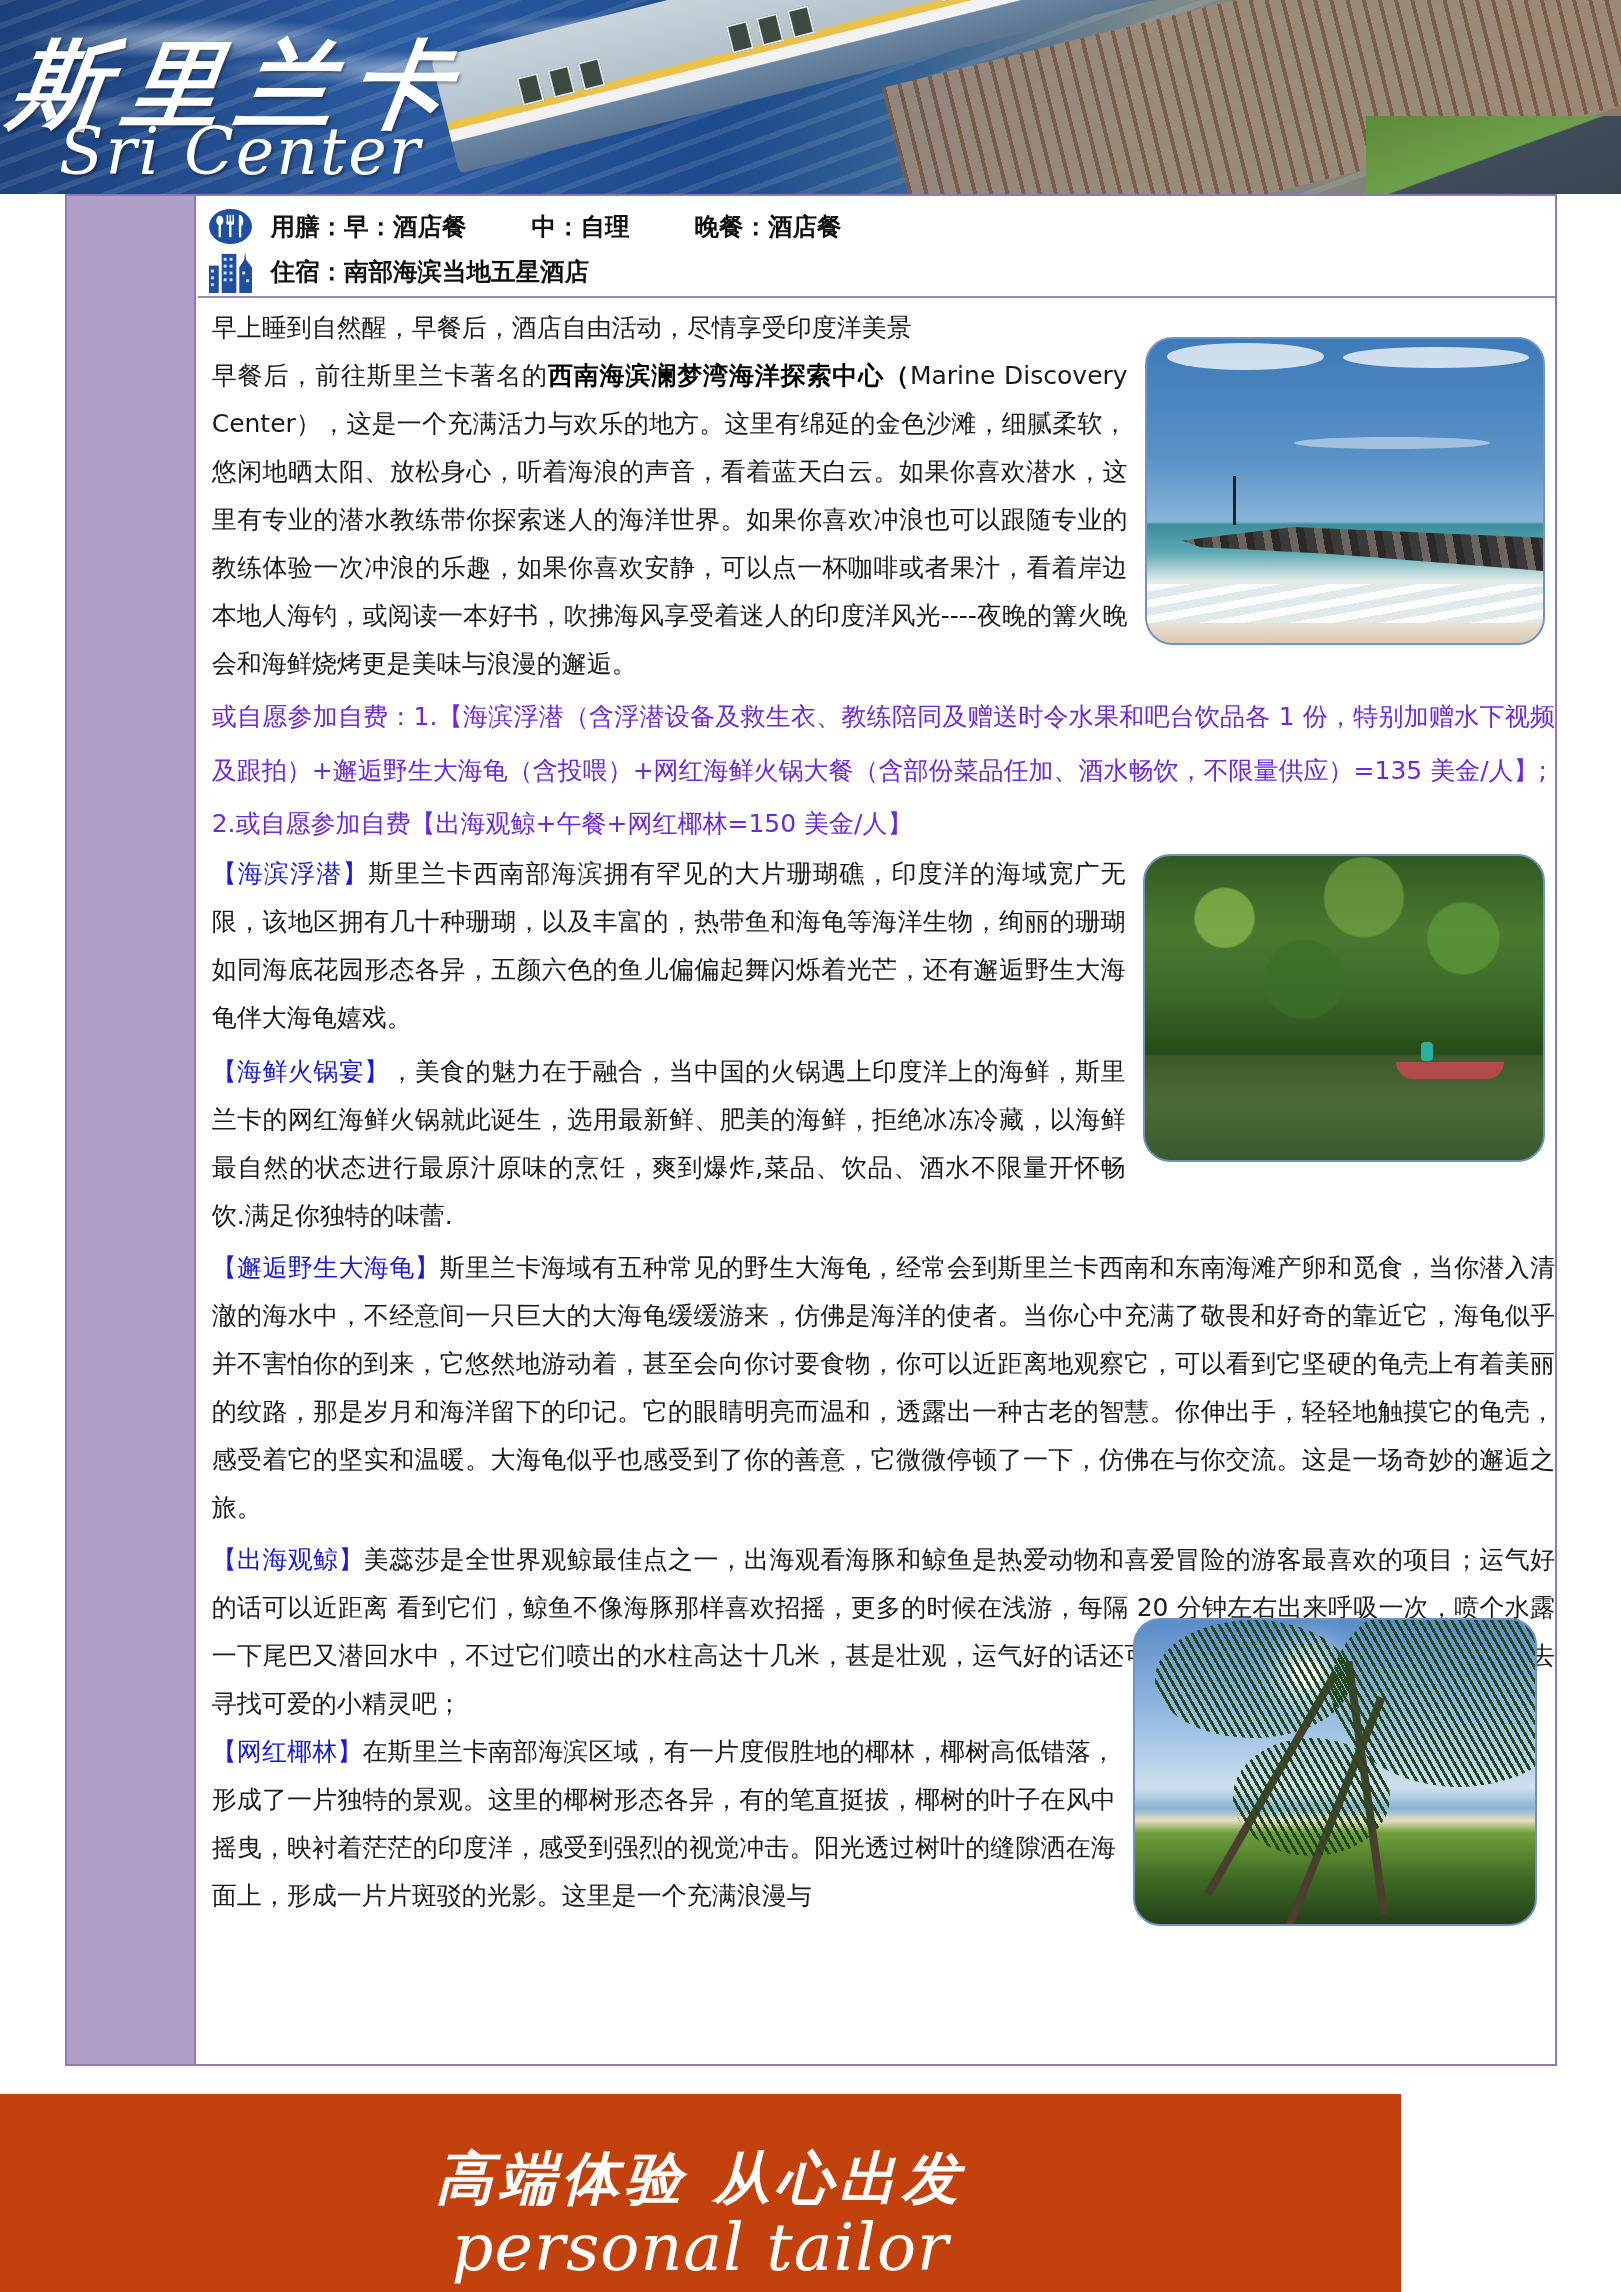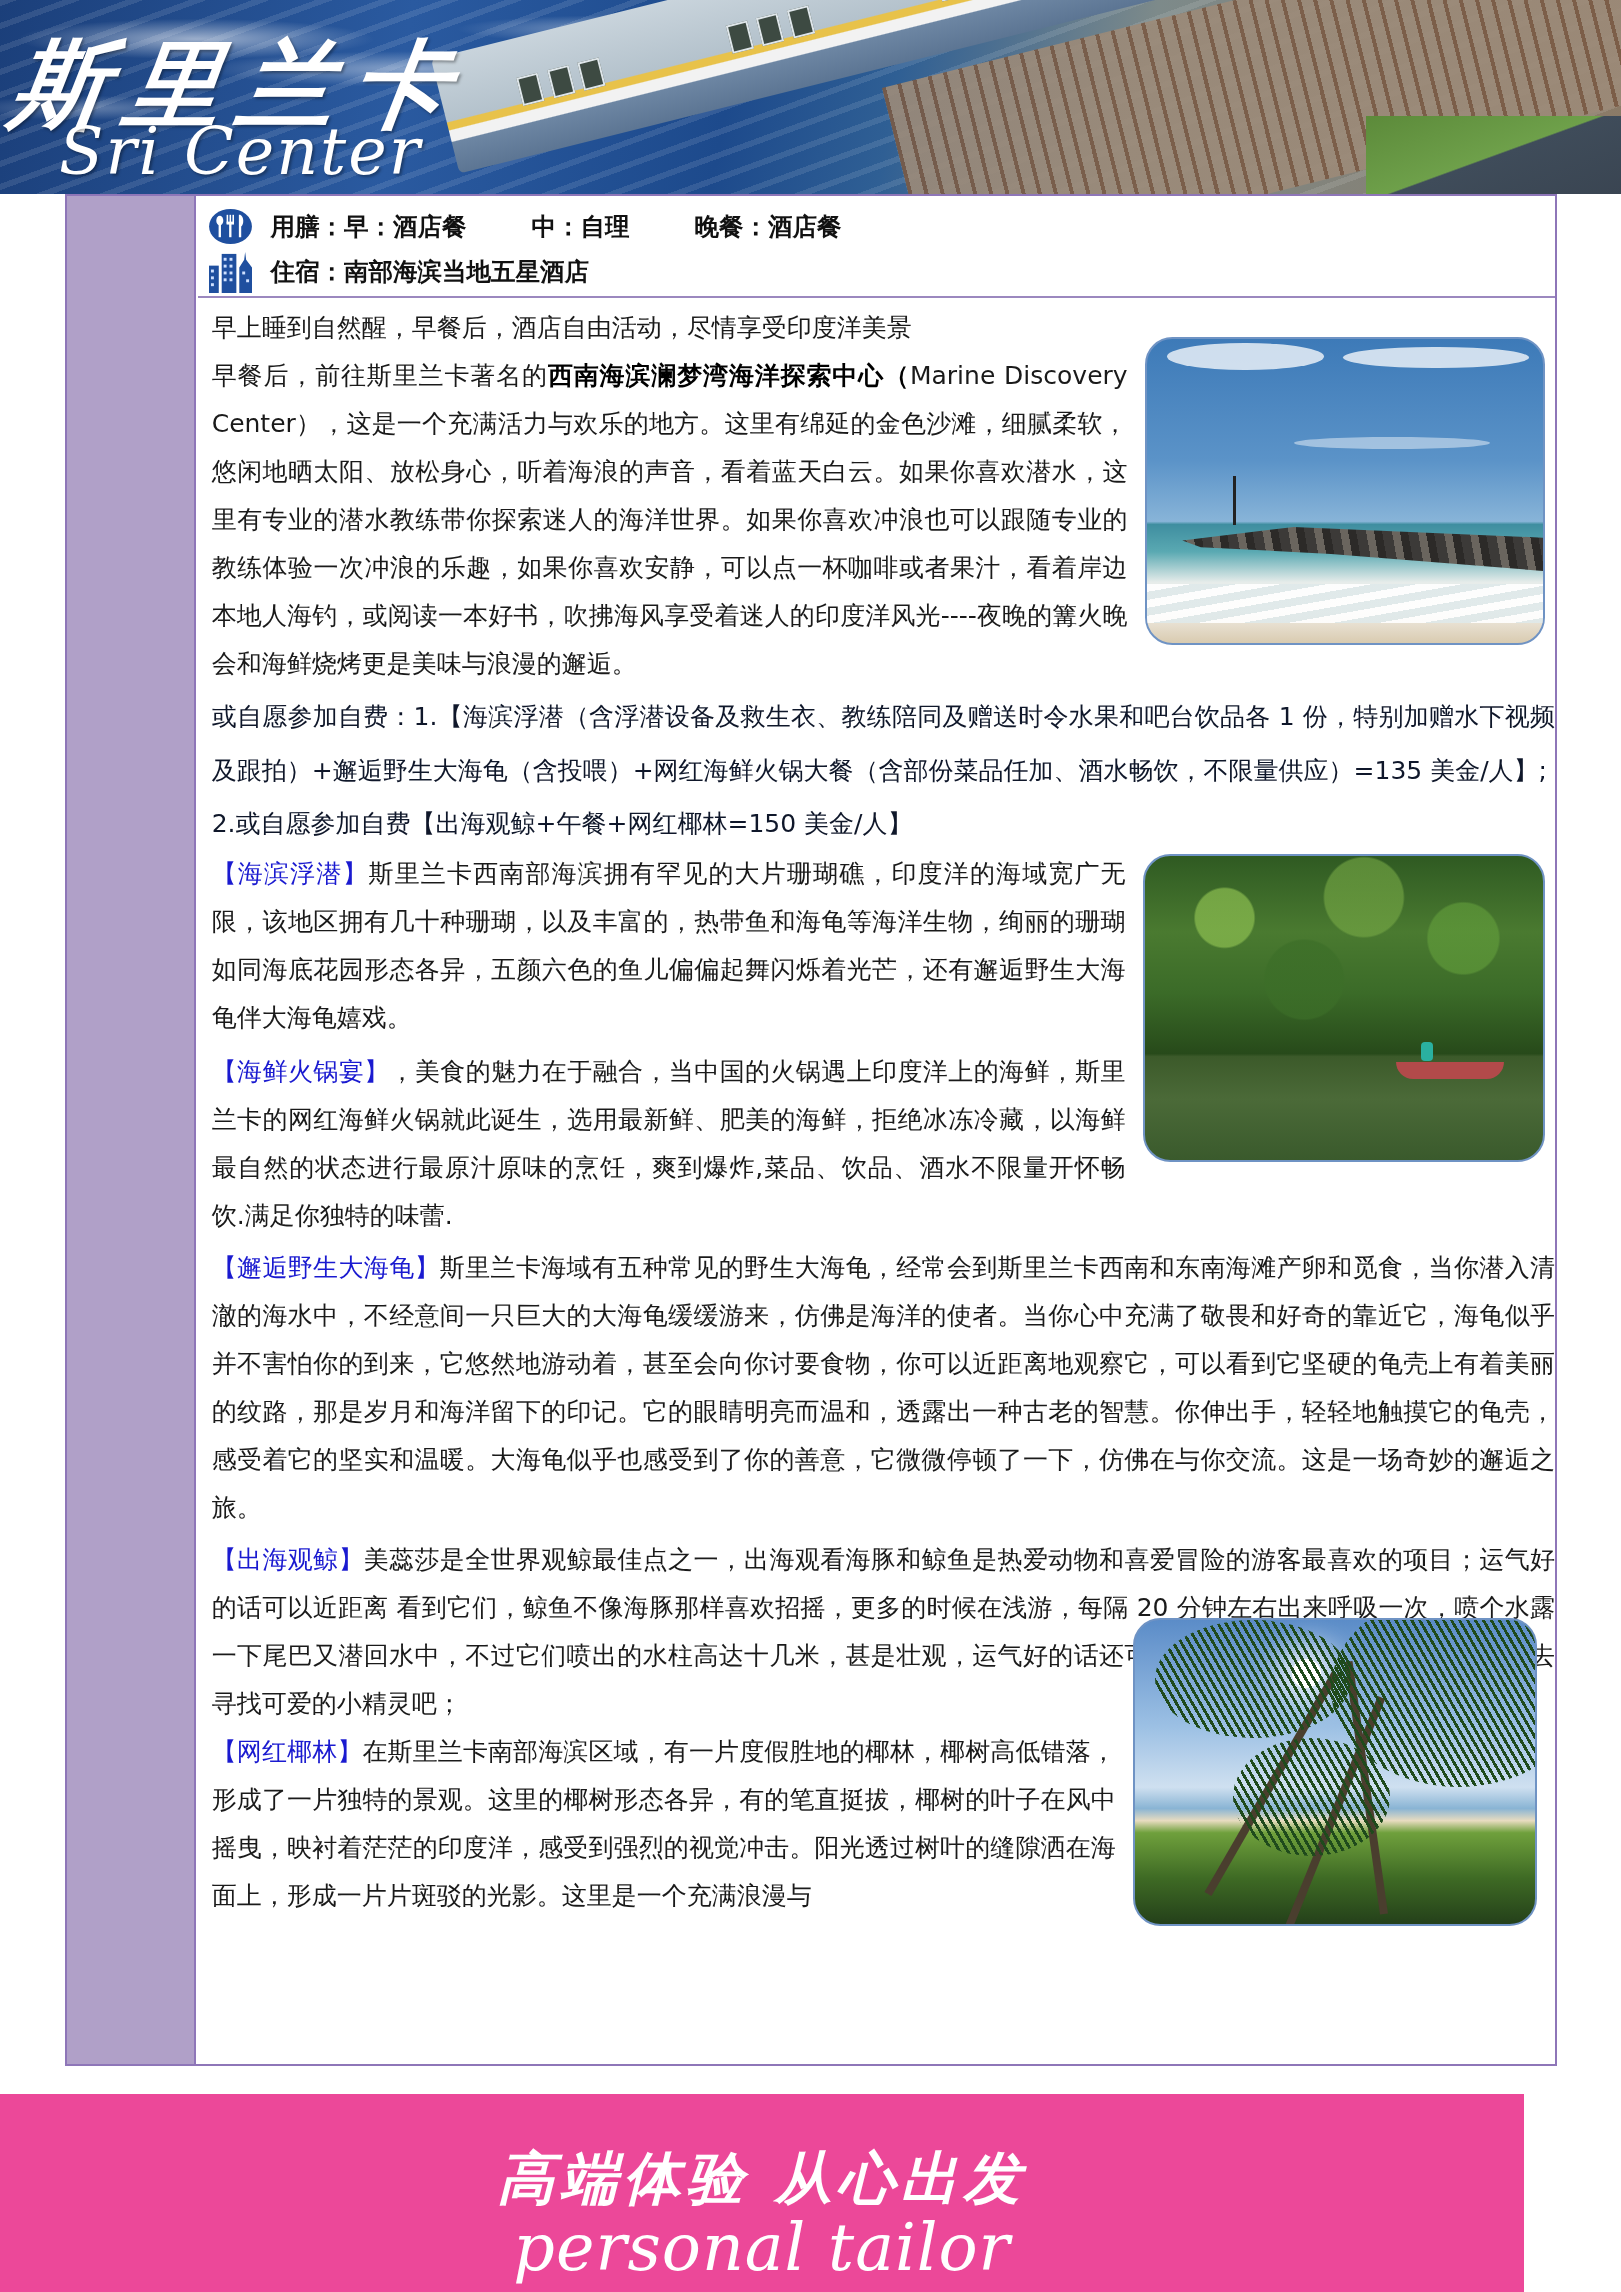--- a/index.html
+++ b/index.html
@@ -72,21 +72,21 @@
   .info-row.meals { top: 7.8px; }
   .info-row.hotel { top: 53px; }
   .info-icon { width: 49px; height: 41px; margin-right: 15.7px; display: flex; align-items: center; justify-content: center; }
   .info-text { font-size: 24.5px; font-weight: bold; color: #111; white-space: pre; }
   .meal-gap { display: inline-block; width: 65px; }
 
   .body { position: relative; padding: 0 0 0 13.7px; }
   .p {
     font-size: 25px; line-height: 48px; color: #1a1a1a; text-align: justify;
   }
-  .p.blue { color: #0f172a; }
+  .p.blue { color: #6d28d9; }
   .bold { font-weight: bold; color: #000; }
   .hl { color: #1a1ad0; }
 
   .float-img {
     float: right; border: 2.9px solid #6f93c4; border-radius: 27.4px; overflow: hidden;
     margin-left: 17.6px; position: relative;
   }
 
   
   .photo-jetty {
@@ -122,21 +122,21 @@
   .photo-palms {
     width: 404px; height: 308px; margin-top: 3.9px; margin-right: 17.6px;
     background: linear-gradient(180deg, #5b8cc8 0%, #9cc0e4 35%, #cfe0f0 55%, #89b4d4 62%, #e8dcc0 66%, #6fa03c 70%, #3e6a24 85%, #24401a 100%);
   }
   .photo-palms .trunk { position: absolute; background: #4a3e2e; width: 7.8px; height: 255px; transform-origin: bottom center; }
   .photo-palms .frond { position: absolute; background: repeating-linear-gradient(60deg, #1f4a1c 0 2.9px, rgba(0,0,0,0) 2.9px 6.9px); border-radius: 50%; }
   .photo-palms .sun { position: absolute; left: 157px; top: 39px; width: 29px; height: 29px; border-radius: 50%; background: #ffffff; box-shadow: 0 0 29px 15.7px rgba(255,255,255,0.8); }
 
   
   .footer {
-    position: absolute; left: 0; top: 2094px; width: 1524px; height: 199px; background: #ec4899;
+    position: absolute; left: 0; top: 2094px; width: 1401px; height: 199px; background: #c2410c;
   }
   .footer-slogan {
     position: absolute; left: 0; width: 100%; top: 47px; text-align: center;
     font-family: "DejaVu Serif", "Liberation Serif", serif; font-style: italic; font-weight: bold;
     font-size: 57px; color: #ffffff; letter-spacing: 5.9px;
   }
   .footer-sub {
     position: absolute; left: 0; width: 100%; top: 116px; text-align: center;
     font-family: "DejaVu Serif", "Liberation Serif", serif; font-style: italic;
     font-size: 65px; color: #ffffff; letter-spacing: 1px;

